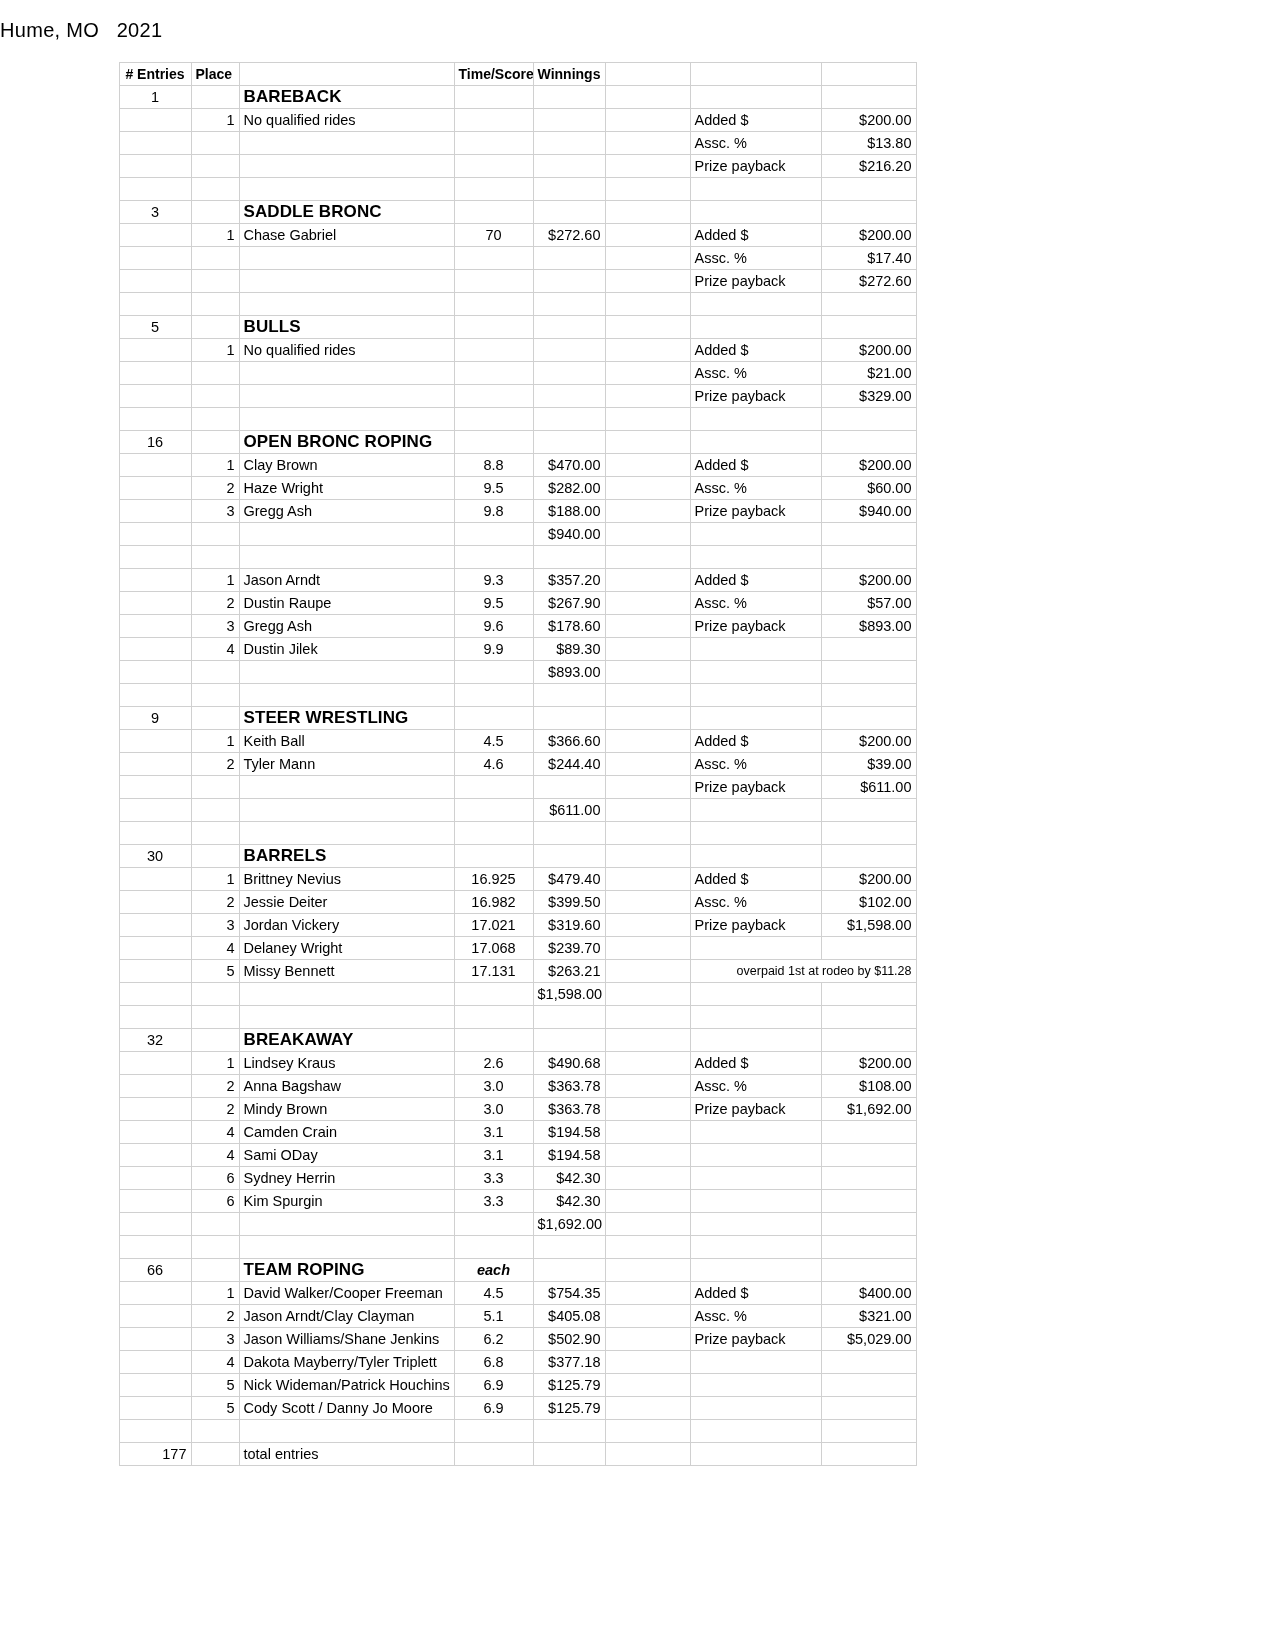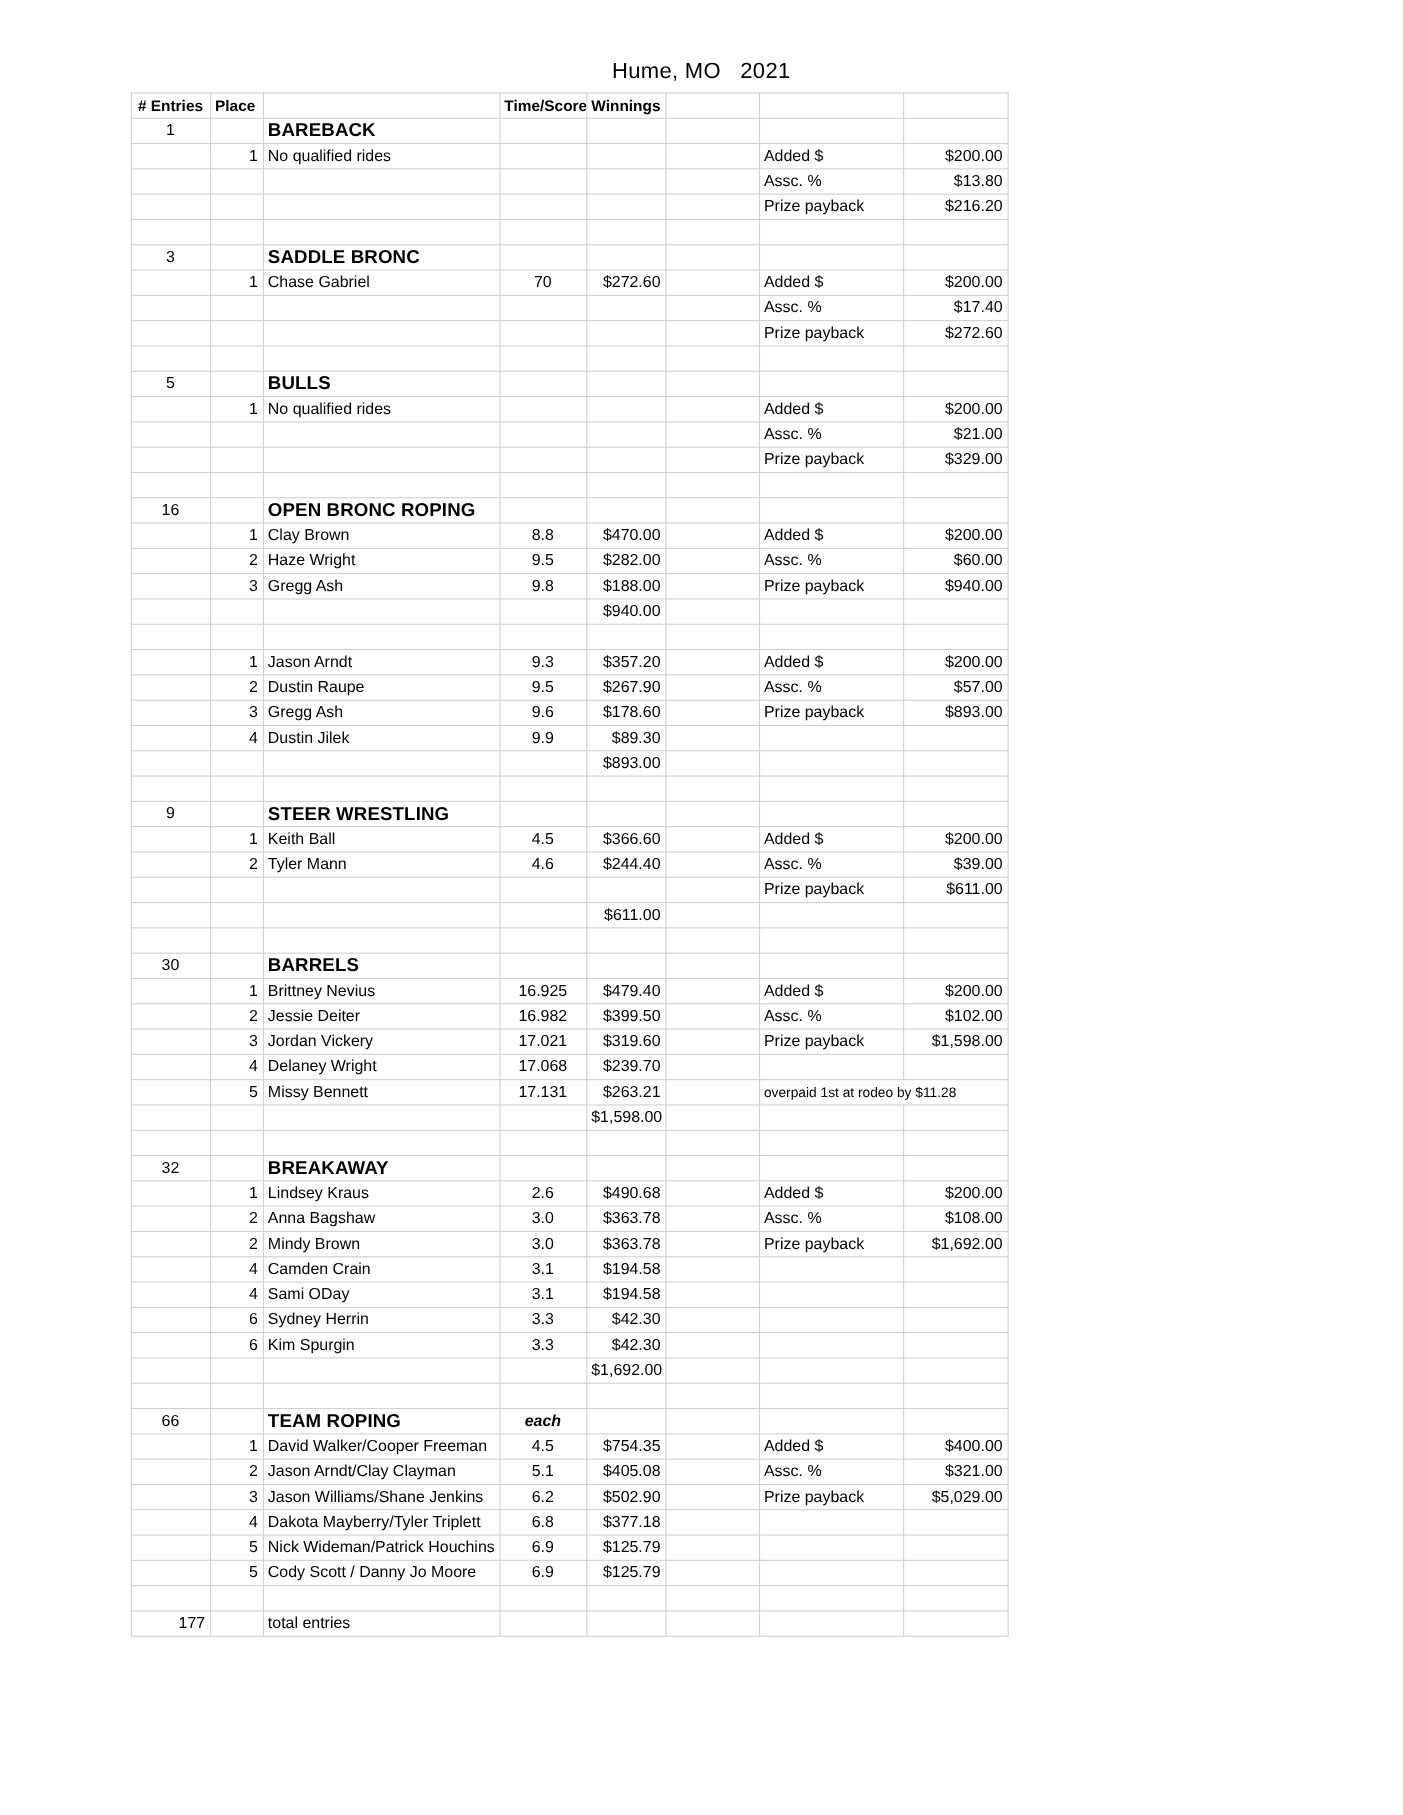--- a/index.html
+++ b/index.html
@@ -9,31 +9,31 @@
     background: #ffffff;
   }
   body {
     width: 1275px;
     height: 1650px;
     font-family: "Liberation Sans", sans-serif;
     color: #000000;
     position: relative;
   }
   .page-title {
-    text-align: center;
+    text-align: left;
     font-size: 20px;
-    padding-top: 54px;
+    padding-top: 19px;
     letter-spacing: 0.3px;
     white-space: pre;
   }
   .sheet-wrap {
     width: 1035px;
     display: flex;
     justify-content: center;
-    margin-top: 7px;
+    margin-top: 20px;
   }
   table.sheet {
     border-collapse: collapse;
     table-layout: fixed;
     width: 797px;
     font-size: 14.5px;
   }
   table.sheet td {
     border: 1px solid #d0d0d0;
     height: 23px;
@@ -56,21 +56,21 @@
   .t-right  { text-align: right; }
   .t-left   { text-align: left; }
 
   .hdr { font-weight: bold; font-size: 14px; }
   .event-name {
     font-weight: bold;
     font-size: 17px;
     letter-spacing: 0.1px;
   }
   .each-lbl { font-style: italic; font-weight: bold; text-align: center; }
-  .note { font-size: 12.5px; text-align: left; }
+  .note { font-size: 12.5px; text-align: right; }
 </style>
 </head>
 <body>
 
 <div class="page-title">Hume, MO   2021</div>
 
 <div class="sheet-wrap">
   <table class="sheet">
     <colgroup>
       <col class="c-entries">

